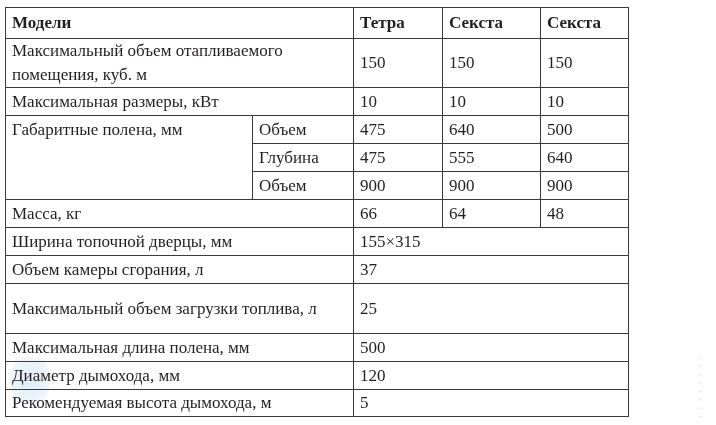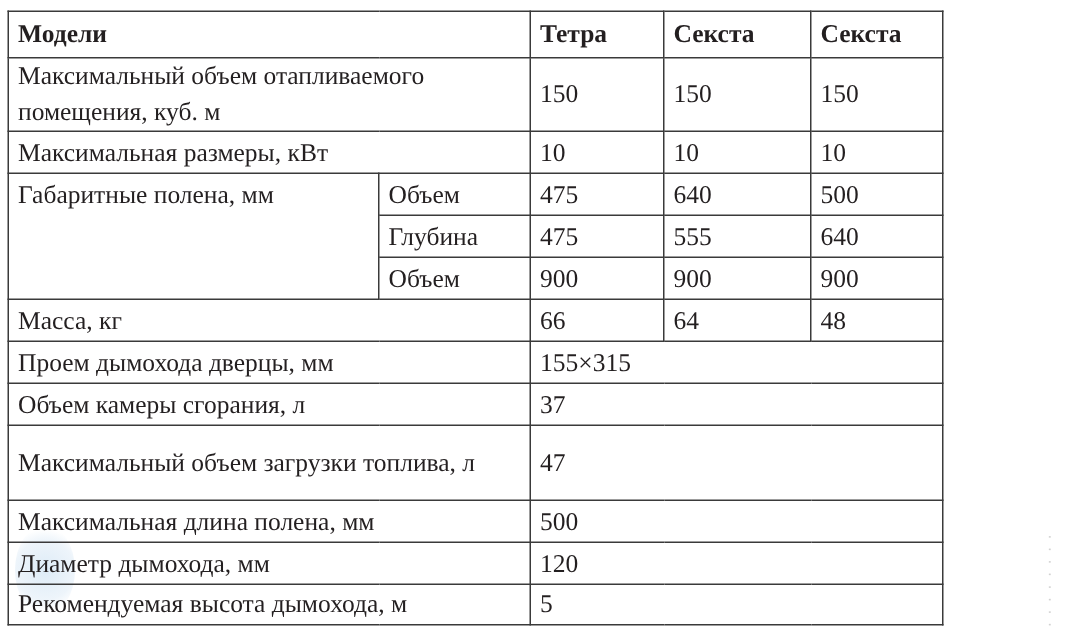--- a/index.html
+++ b/index.html
@@ -74,30 +74,30 @@
     <td class="num">900</td>
     <td class="num">900</td>
   </tr>
   <tr style="height:28px">
     <td colspan="2">Масса, кг</td>
     <td class="num">66</td>
     <td class="num">64</td>
     <td class="num">48</td>
   </tr>
   <tr style="height:28px">
-    <td colspan="2">Проем дымохода дверцы, мм</td>
+    <td colspan="2">Ширина топочной дверцы, мм</td>
     <td class="num" colspan="3">155×315</td>
   </tr>
   <tr style="height:28px">
     <td colspan="2">Объем камеры сгорания, л</td>
     <td class="num" colspan="3">37</td>
   </tr>
   <tr style="height:50px">
     <td colspan="2">Максимальный объем загрузки топлива, л</td>
-    <td class="num" colspan="3">47</td>
+    <td class="num" colspan="3">25</td>
   </tr>
   <tr style="height:28px">
     <td colspan="2">Максимальная длина полена, мм</td>
     <td class="num" colspan="3">500</td>
   </tr>
   <tr style="height:28px">
     <td colspan="2">Диаметр дымохода, мм</td>
     <td class="num" colspan="3">120</td>
   </tr>
   <tr style="height:27px">

